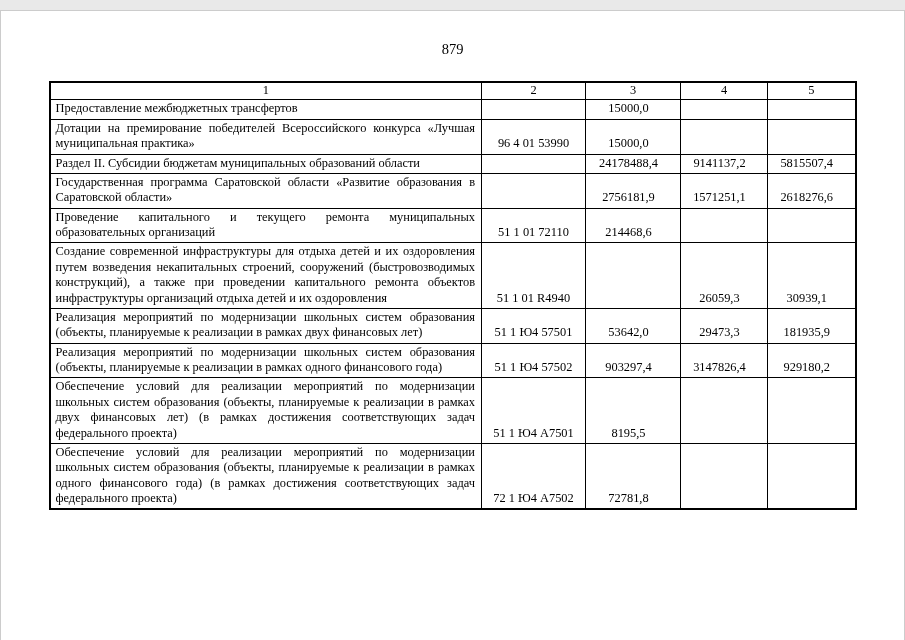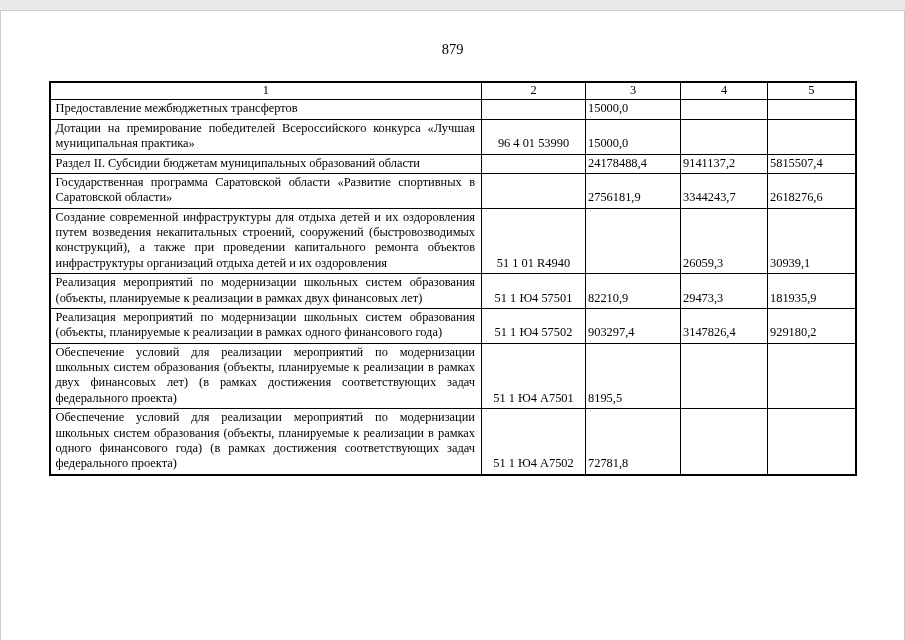--- a/index.html
+++ b/index.html
@@ -50,21 +50,21 @@
     vertical-align: top;
     padding: 1px 6px 2px 5px;
   }
   td.code {
     text-align: center;
     vertical-align: bottom;
     padding: 15px 2px 2px 2px;
     white-space: nowrap;
   }
   td.num {
-    text-align: left;
+    text-align: center;
     vertical-align: bottom;
     padding: 1px 11px 2px 2px;
     white-space: nowrap;
   }
   tr.bold td {
     font-weight: normal;
   }
 </style>
 </head>
 <body>
@@ -105,56 +105,63 @@
           <td class="num"></td>
         </tr>
         <tr class="bold">
           <td class="name">Раздел II. Субсидии бюджетам муниципальных образований области</td>
           <td class="code"></td>
           <td class="num">24178488,4</td>
           <td class="num">9141137,2</td>
           <td class="num">5815507,4</td>
         </tr>
         <tr class="bold">
-          <td class="name">Государственная программа Саратовской области «Развитие спортивных в Саратовской области»</td>
+          <td class="name">Государственная программа Саратовской области «Развитие образования в Саратовской области»</td>
           <td class="code"></td>
           <td class="num">2756181,9</td>
-          <td class="num">3344243,7</td>
+          <td class="num">1571251,1</td>
           <td class="num">2618276,6</td>
+        </tr>
+        <tr>
+          <td class="name">Проведение капитального и текущего ремонта муниципальных образовательных организаций</td>
+          <td class="code">51 1 01 72110</td>
+          <td class="num">214468,6</td>
+          <td class="num"></td>
+          <td class="num"></td>
         </tr>
         <tr>
           <td class="name">Создание современной инфраструктуры для отдыха детей и их оздоровления путем возведения некапитальных строений, сооружений (быстровозводимых конструкций), а также при проведении капитального ремонта объектов инфраструктуры организаций отдыха детей и их оздоровления</td>
           <td class="code">51 1 01 R4940</td>
           <td class="num"></td>
           <td class="num">26059,3</td>
           <td class="num">30939,1</td>
         </tr>
         <tr>
           <td class="name">Реализация мероприятий по модернизации школьных систем образования (объекты, планируемые к реализации в рамках двух финансовых лет)</td>
           <td class="code">51 1 Ю4 57501</td>
-          <td class="num">82210,9</td>
+          <td class="num">53642,0</td>
           <td class="num">29473,3</td>
           <td class="num">181935,9</td>
         </tr>
         <tr>
           <td class="name">Реализация мероприятий по модернизации школьных систем образования (объекты, планируемые к реализации в рамках одного финансового года)</td>
           <td class="code">51 1 Ю4 57502</td>
           <td class="num">903297,4</td>
           <td class="num">3147826,4</td>
           <td class="num">929180,2</td>
         </tr>
         <tr>
           <td class="name">Обеспечение условий для реализации мероприятий по модернизации школьных систем образования (объекты, планируемые к реализации в рамках двух финансовых лет) (в рамках достижения соответствующих задач федерального проекта)</td>
           <td class="code">51 1 Ю4 А7501</td>
           <td class="num">8195,5</td>
           <td class="num"></td>
           <td class="num"></td>
         </tr>
         <tr>
           <td class="name">Обеспечение условий для реализации мероприятий по модернизации школьных систем образования (объекты, планируемые к реализации в рамках одного финансового года) (в рамках достижения соответствующих задач федерального проекта)</td>
-          <td class="code">51 1 Ю4 А7502</td>
+          <td class="code">72 1 Ю4 А7502</td>
           <td class="num">72781,8</td>
           <td class="num"></td>
           <td class="num"></td>
         </tr>
       </tbody>
   </table>
 </div>
 
 </body></html>

